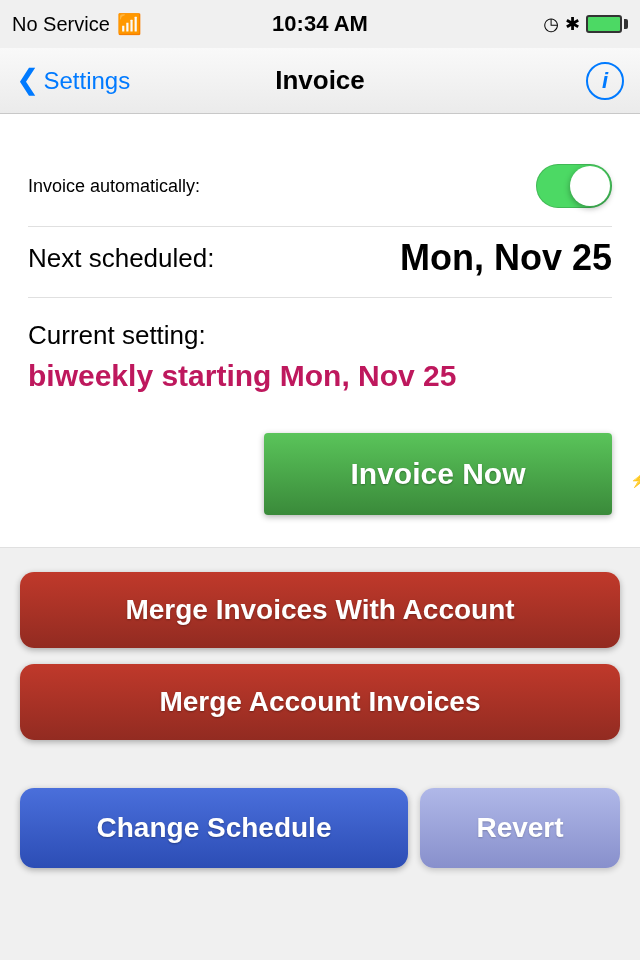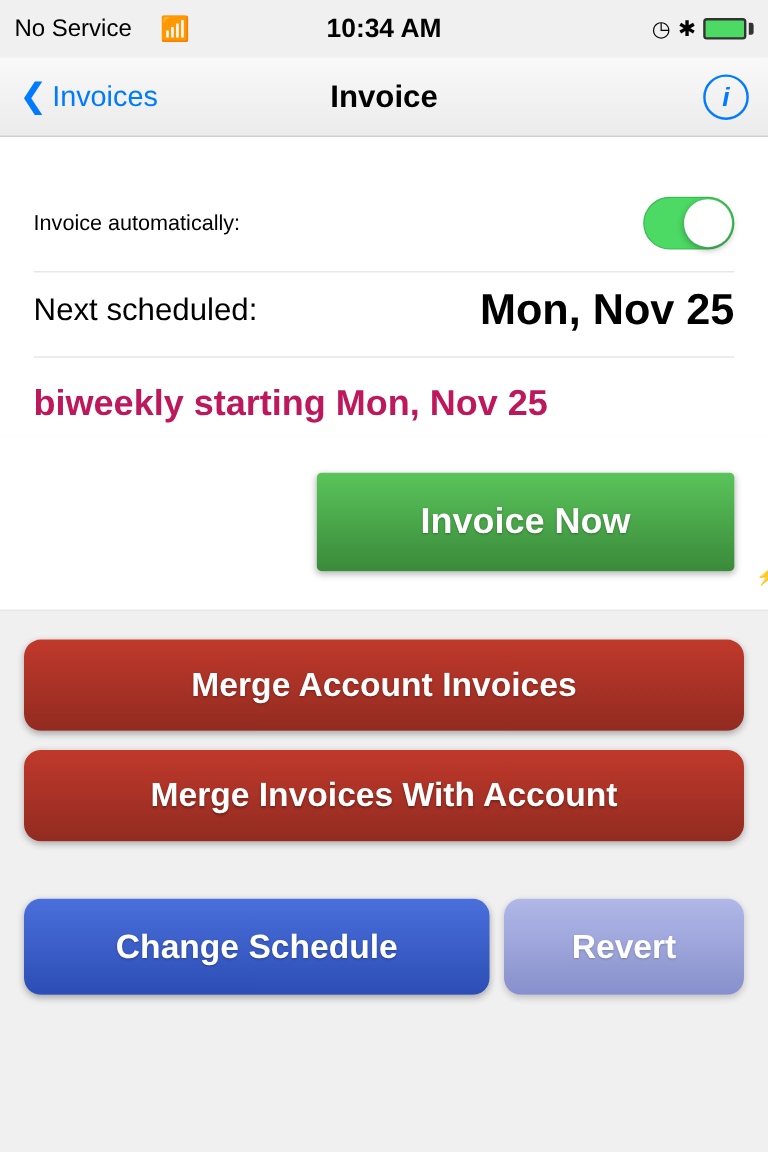--- a/index.html
+++ b/index.html
@@ -22,21 +22,21 @@
       align-items: center;
       justify-content: space-between;
       padding: 0 12px;
       font-size: 22px;
       font-weight: 500;
     }
 
     .status-left {
       display: flex;
       align-items: center;
-      gap: 24px;
+      gap: 8px;
       font-size: 20px;
     }
 
     .status-center {
       font-size: 22px;
       font-weight: 600;
       position: absolute;
       left: 50%;
       transform: translateX(-50%);
     }
@@ -319,21 +319,21 @@
       <span class="battery-body"></span>
       <span class="battery-cap"></span>
       <span class="battery-bolt">⚡</span>
     </span>
   </div>
 </div>
 
 <div class="nav-bar">
   <div class="nav-back">
     <span class="nav-back-arrow">❮</span>
-    <span>Invoices</span>
+    <span>Settings</span>
   </div>
   <div class="nav-title">Invoice</div>
   <div class="nav-info">
     <span>i</span>
   </div>
 </div>
 
 <div class="content">
 
   <div class="row">
@@ -344,30 +344,31 @@
   </div>
 
   <div class="divider-line"></div>
 
   <div class="row-scheduled">
     <span class="row-scheduled-label">Next scheduled:</span>
     <span class="row-scheduled-value">Mon, Nov 25</span>
   </div>
 
   <div class="current-setting-section">
+    <div class="current-setting-label">Current setting:</div>
     <div class="current-setting-value">biweekly starting Mon, Nov 25</div>
   </div>
 
 </div>
 
 <div class="invoice-now-area">
   <button class="btn-invoice-now">Invoice Now</button>
 </div>
 
 <div class="red-buttons-section">
+  <button class="btn-red">Merge Invoices With Account</button>
   <button class="btn-red">Merge Account Invoices</button>
-  <button class="btn-red">Merge Invoices With Account</button>
 </div>
 
 <div class="bottom-buttons-section">
   <button class="btn-blue">Change Schedule</button>
   <button class="btn-revert">Revert</button>
 </div>
 
 </body></html>

